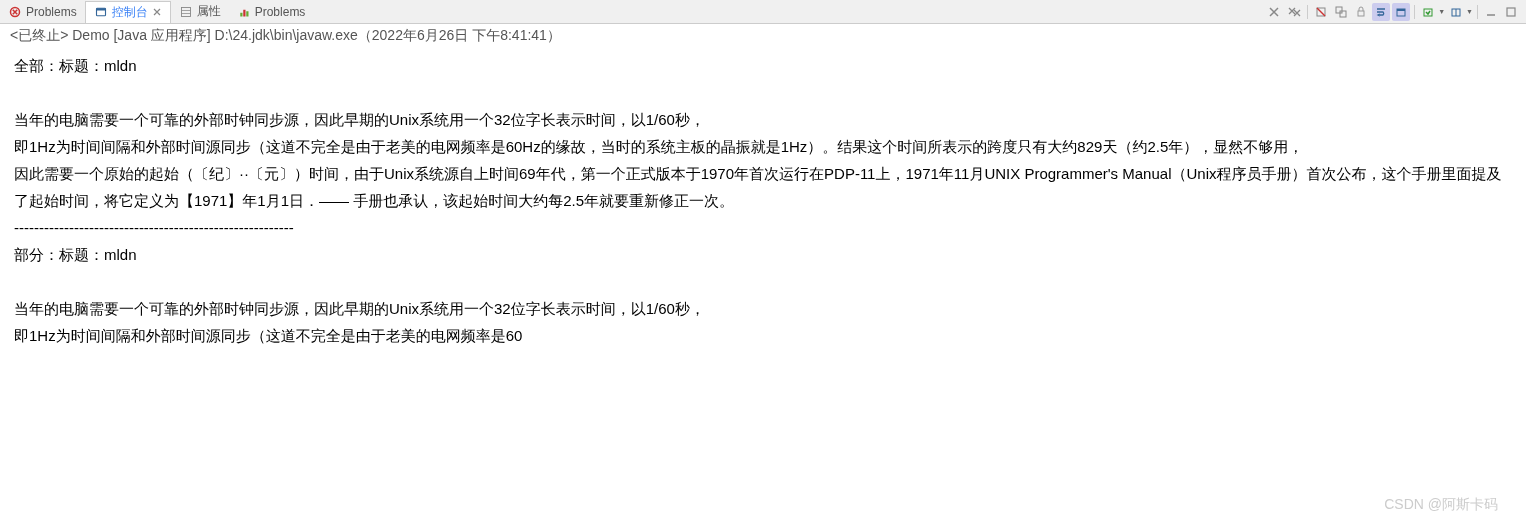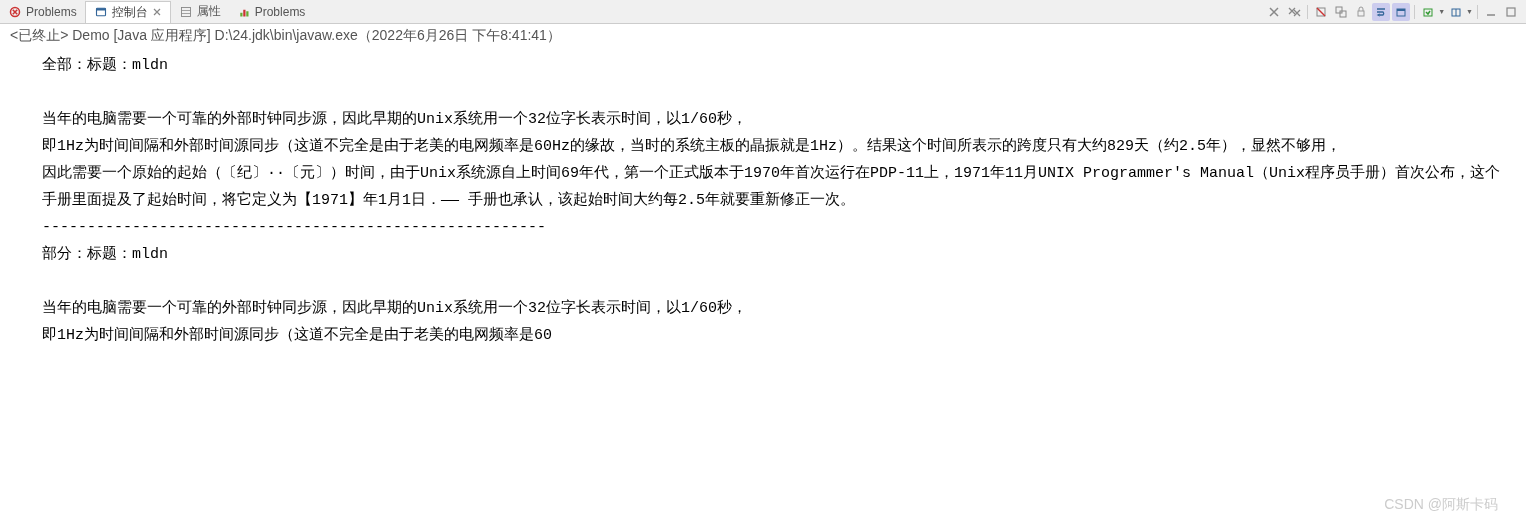--- a/index.html
+++ b/index.html
@@ -1,33 +1,33 @@
 <!DOCTYPE html>
 <html><head>
   <meta charset="utf-8">
   <style>
     * { margin: 0; padding: 0; box-sizing: border-box; }
     body { font-family: "Microsoft YaHei", Arial, sans-serif; font-size: 13px; background: #fff; color: #000; }
     
     .tab-bar { display: flex; align-items: center; background: #f0f0f0; border-bottom: 1px solid #ccc; height: 24px; }
     .tabs { display: flex; flex: 0 0 auto; }
     .tab { display: flex; align-items: center; padding: 2px 8px; gap: 4px; cursor: pointer; font-size: 12px; color: #555; }
-    .tab.active { background: #fff; border-top: 1px solid #ccc; border-left: 1px solid #ccc; border-right: 1px solid #ccc; color: #404040; }
+    .tab.active { background: #fff; border-top: 1px solid #ccc; border-left: 1px solid #ccc; border-right: 1px solid #ccc; color: #3b82f6; }
     .tab-icon { width: 14px; height: 14px; display: inline-flex; align-items: center; justify-content: center; }
     .close-x { width: 10px; height: 10px; display: inline-flex; align-items: center; justify-content: center; color: #888; }
     
     .spacer { flex: 1; }
     .toolbar { display: flex; align-items: center; gap: 2px; padding-right: 6px; }
     .tool-btn { width: 18px; height: 18px; display: inline-flex; align-items: center; justify-content: center; cursor: pointer; border-radius: 2px; }
     .tool-sep { width: 1px; height: 14px; background: #ccc; margin: 0 2px; }
     .dropdown-arrow { font-size: 7px; color: #666; margin-left: -1px; }
     
     .status-line { padding: 3px 10px; font-size: 14px; color: #555; }
     
-    .console-output { padding: 4px 14px; font-family: Liberation Mono, monospace; font-size: 15px; line-height: 1.8; color: #000; white-space: pre-wrap; word-break: break-all; margin-left: 28px; }
+    .console-output { padding: 4px 14px; font-family: Liberation Sans, sans-serif; font-size: 15px; line-height: 1.8; color: #000; white-space: pre-wrap; word-break: break-all; }
     
     .watermark { position: fixed; bottom: 8px; right: 28px; color: #ccc; font-size: 14px; }
     
     svg { display: block; }
   </style>
 </head>
 <body>
 
 <div class="tab-bar">
   <div class="tabs">

